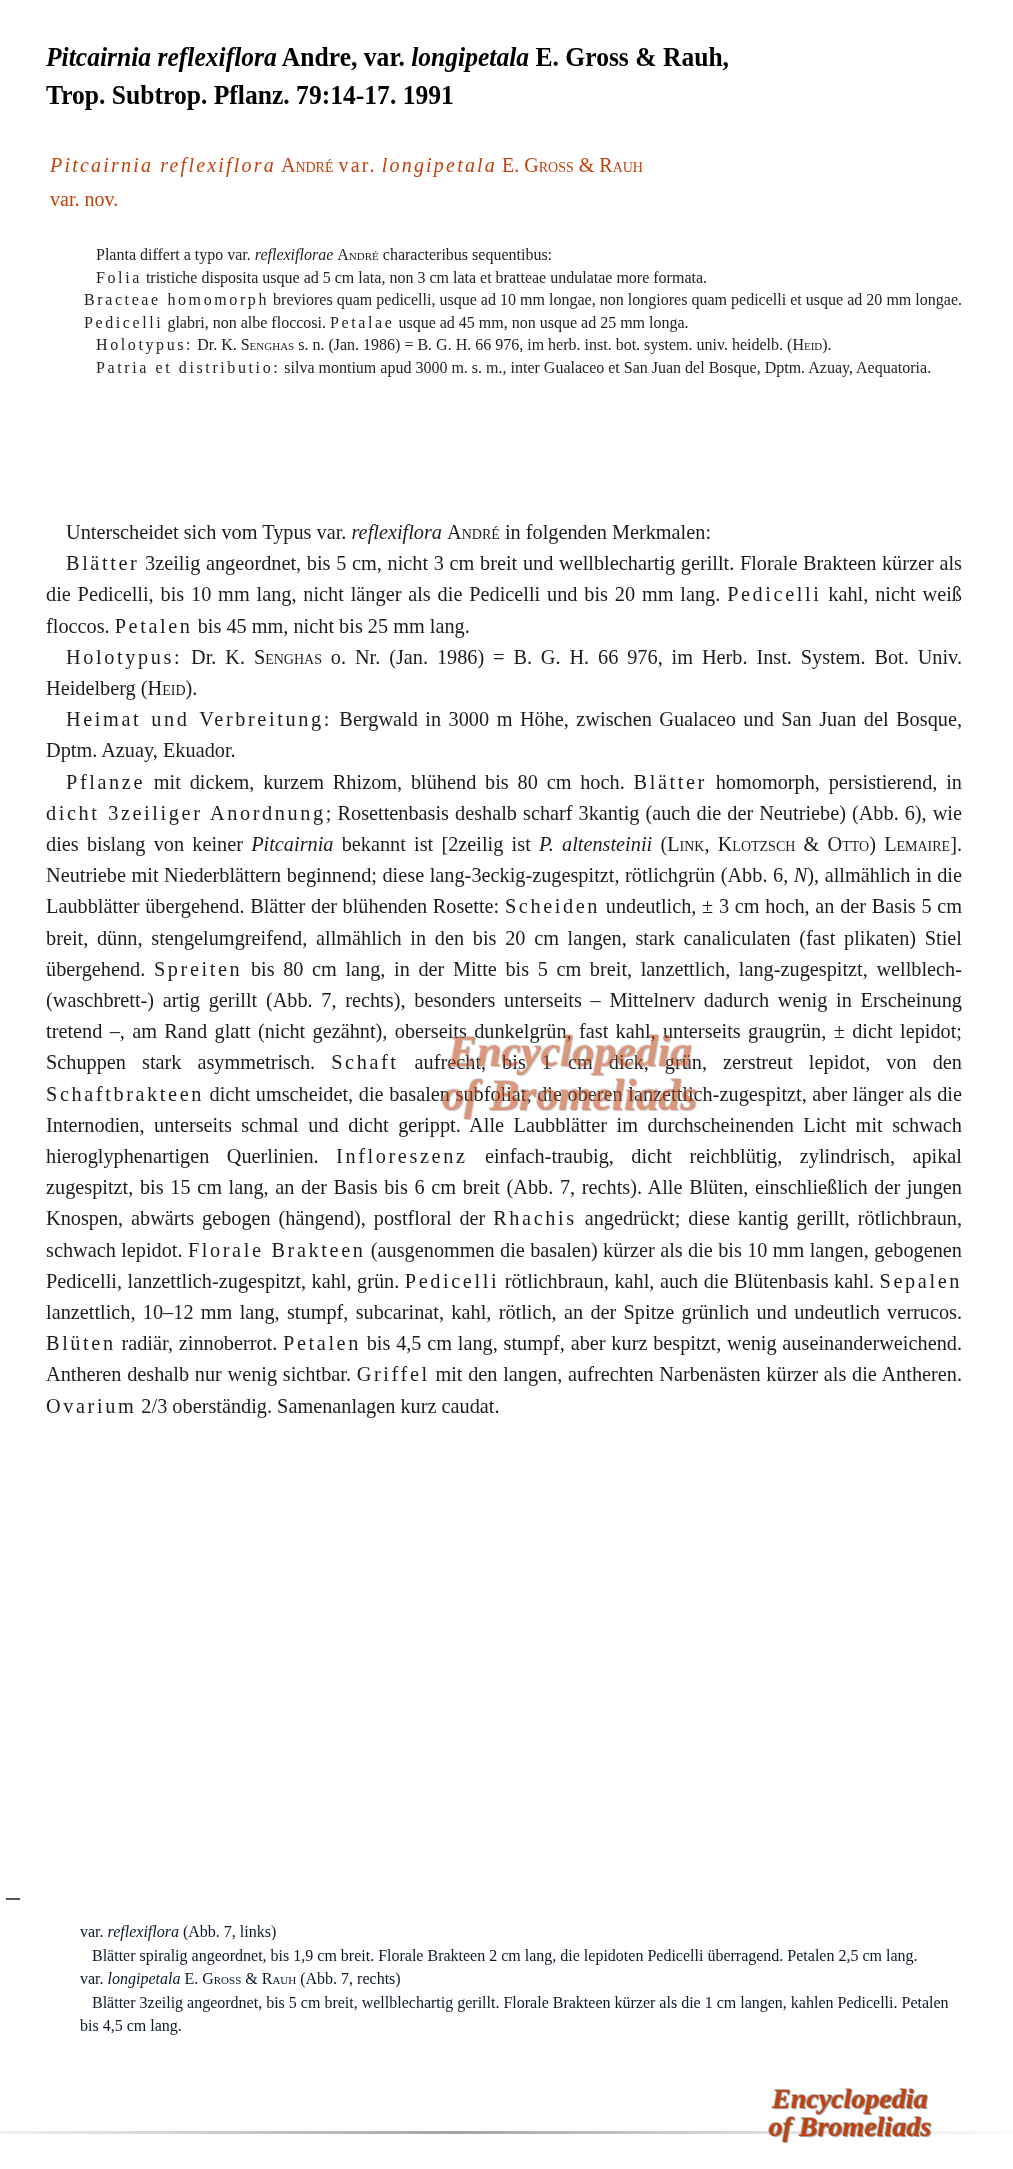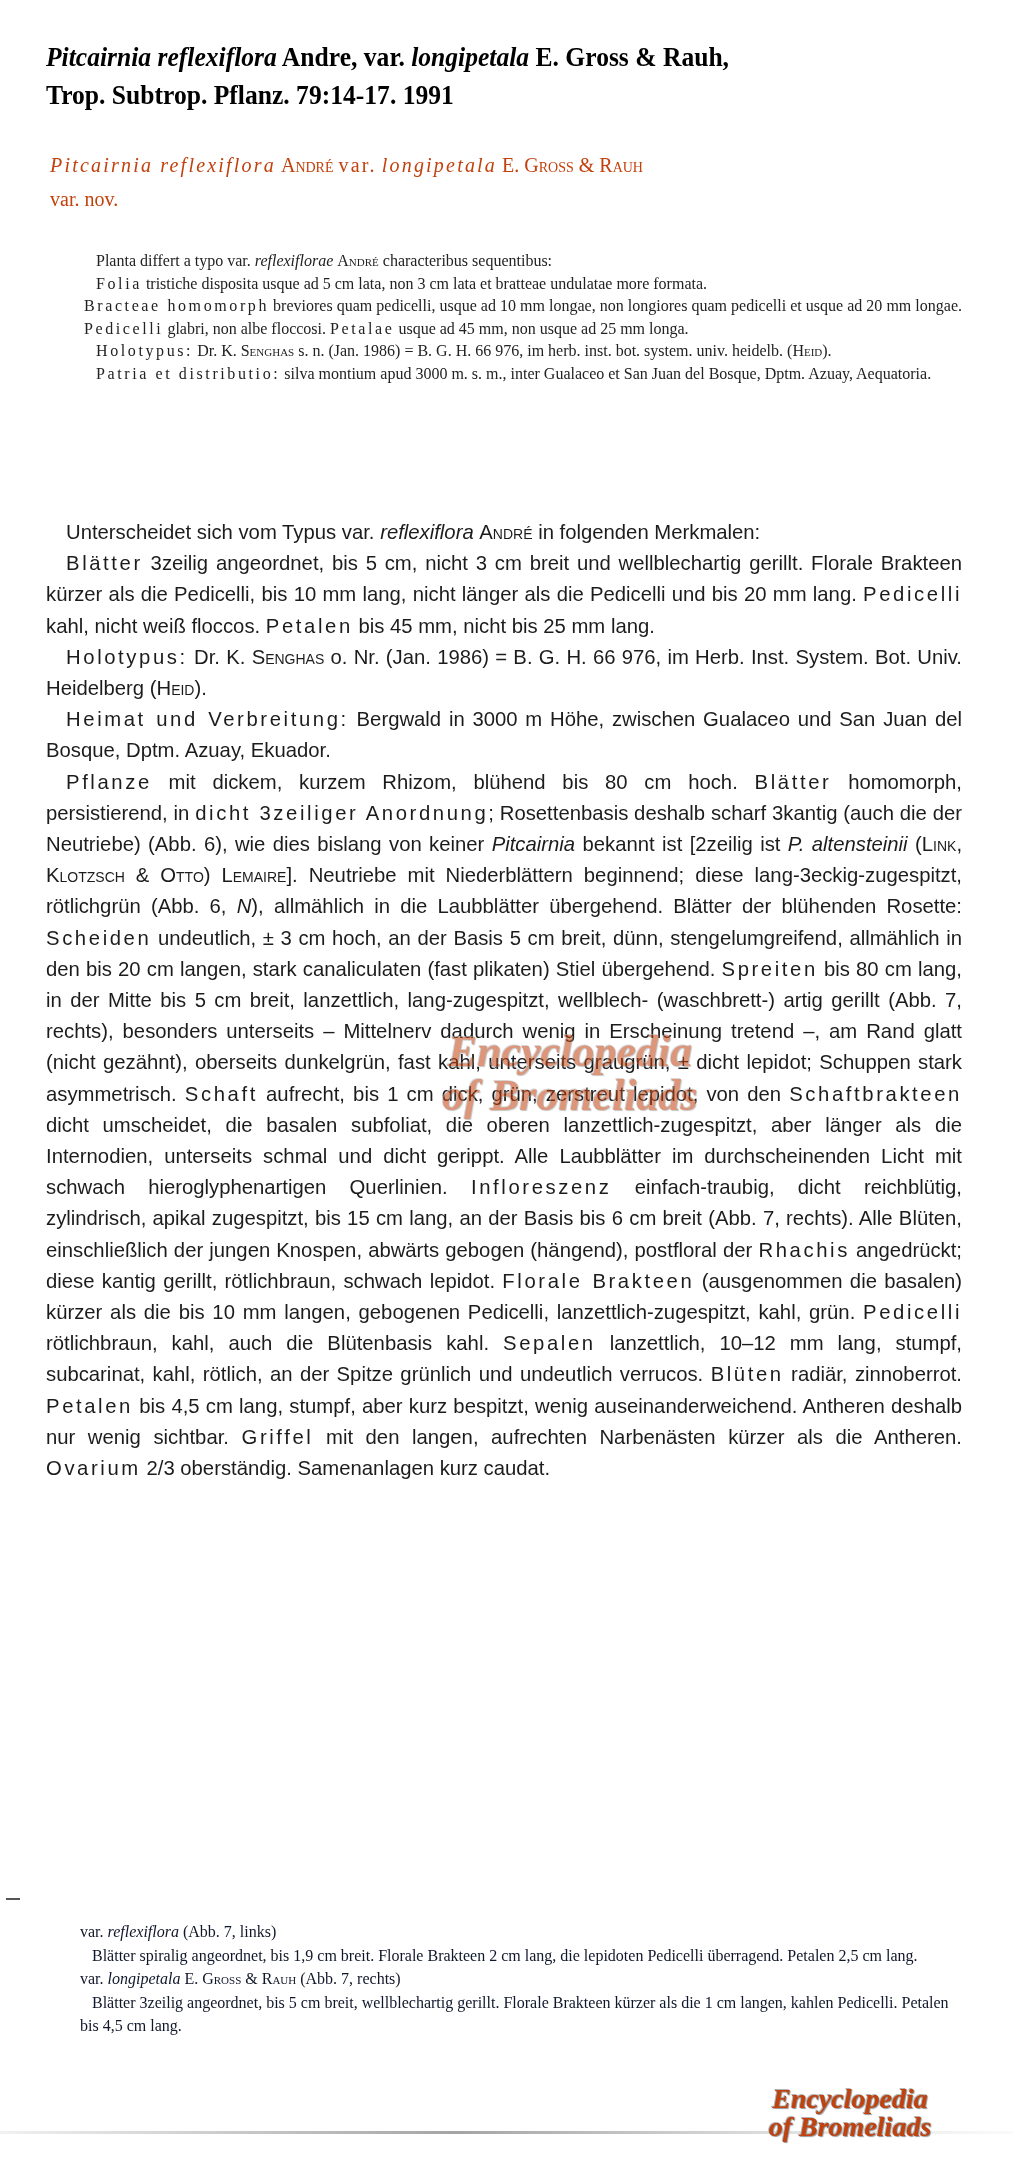--- a/index.html
+++ b/index.html
@@ -10,30 +10,30 @@
     transform: scaleX(0.93); transform-origin: left top;
   }
   .title i { font-style: italic; }
   .subhead {
     position: absolute; left: 50px; top: 148px; width: 930px;
     font-family: "Liberation Serif", serif; font-size: 20px; line-height: 34px; color: #c2410c;
   }
   .subhead .sp { font-style: italic; letter-spacing: 2.2px; }
   .sc { font-variant: small-caps; }
   .latin {
-    position: absolute; left: 84px; top: 250px; width: 878px;
+    position: absolute; left: 84px; top: 244px; width: 878px;
     font-family: "Liberation Serif", serif; font-size: 16px; line-height: 22.5px; color: #222;
   }
   .latin p, .german p, .notes p { margin: 0; text-indent: 0; }
   .latin .ind { text-indent: 12px; }
   .latin .first { text-indent: 12px; }
   .spaced { letter-spacing: 2.6px; text-align: center; }
   .german {
     position: absolute; left: 46px; top: 517px; width: 916px;
-    font-family: Liberation Sans, sans-serif; font-size: 20.3px; line-height: 31.2px; color: #1c1c1c;
+    font-family: Liberation Serif, serif; font-size: 20.3px; line-height: 31.2px; color: #1c1c1c;
     text-align: justify;
   }
   .german .ind { text-indent: 20px; }
   .notes {
     position: absolute; left: 80px; top: 1920px; width: 880px;
     font-family: "Liberation Serif", serif; font-size: 16px; line-height: 23.5px; color: #0f172a;
   }
   .notes .ind { text-indent: 12px; }
   .watermark {
     position: absolute; font-family: Liberation Serif, serif; font-style: italic; font-weight: bold;

